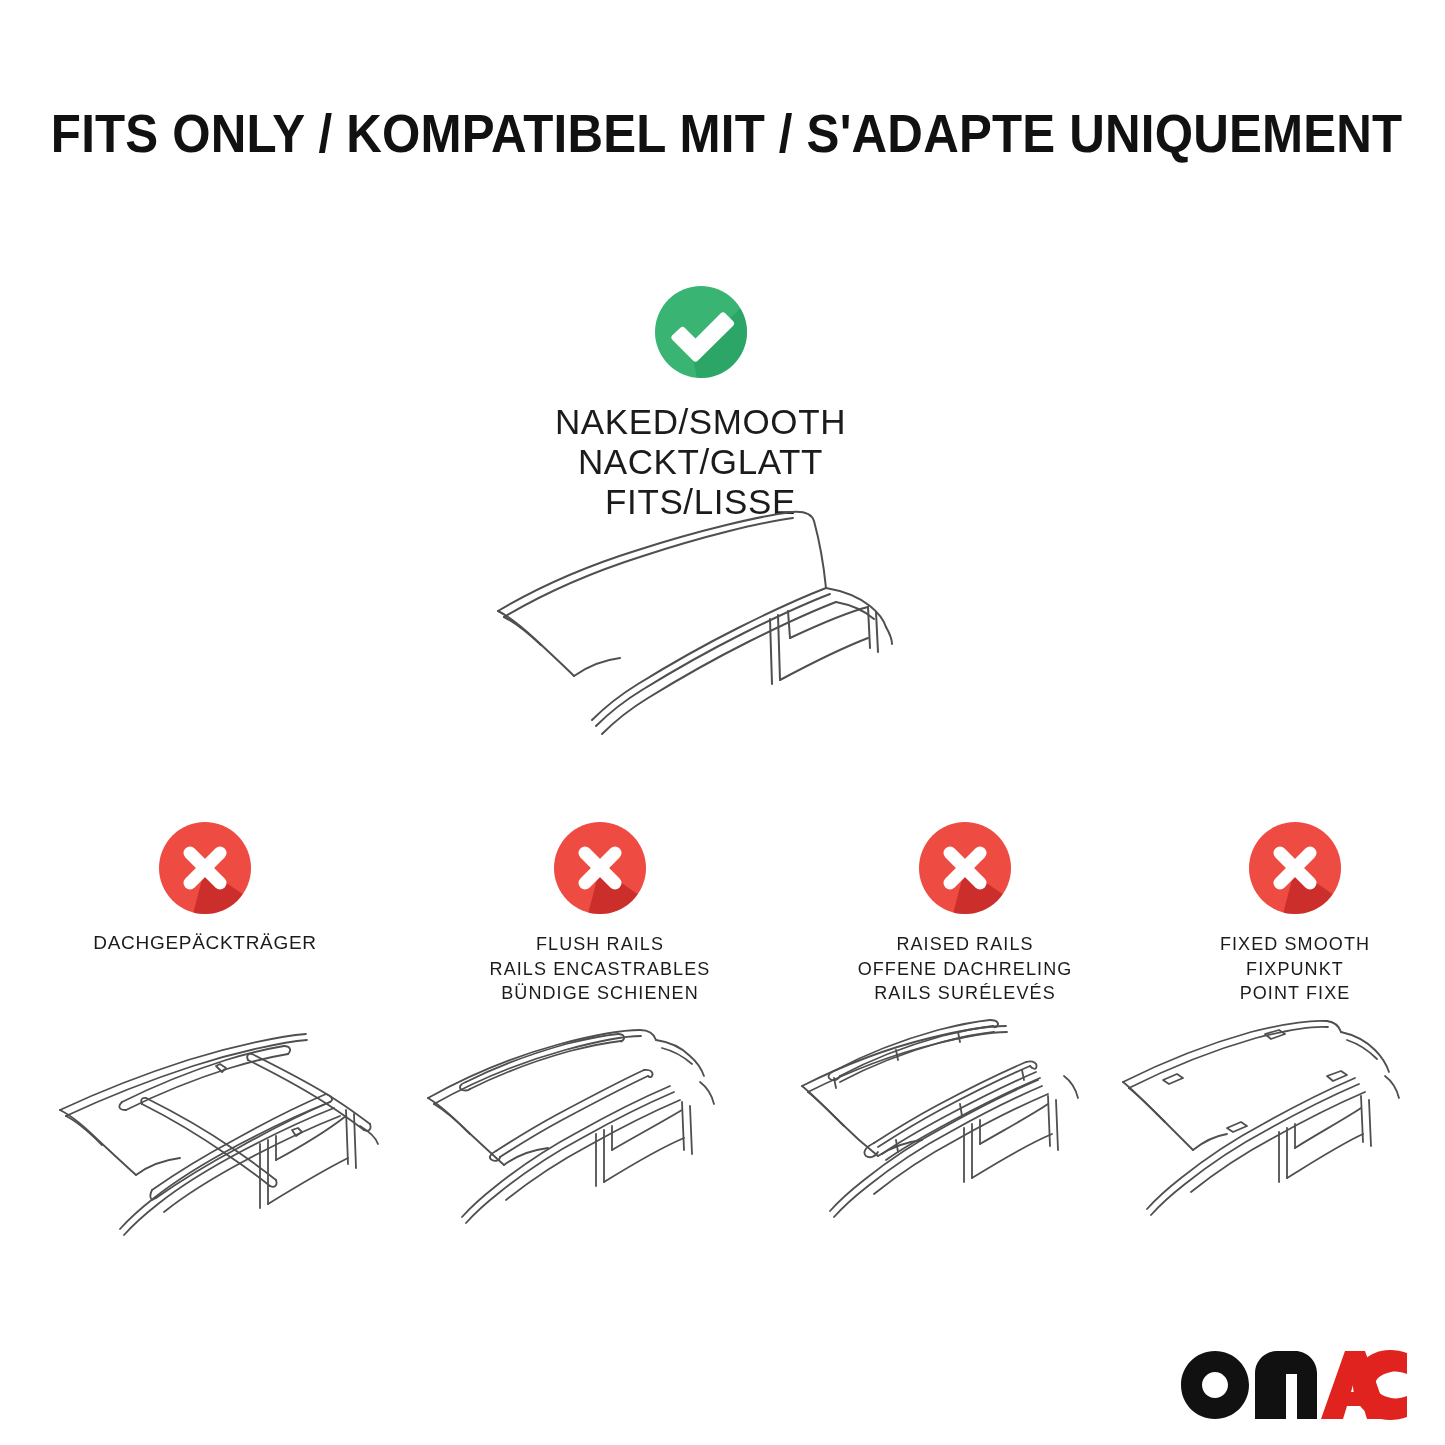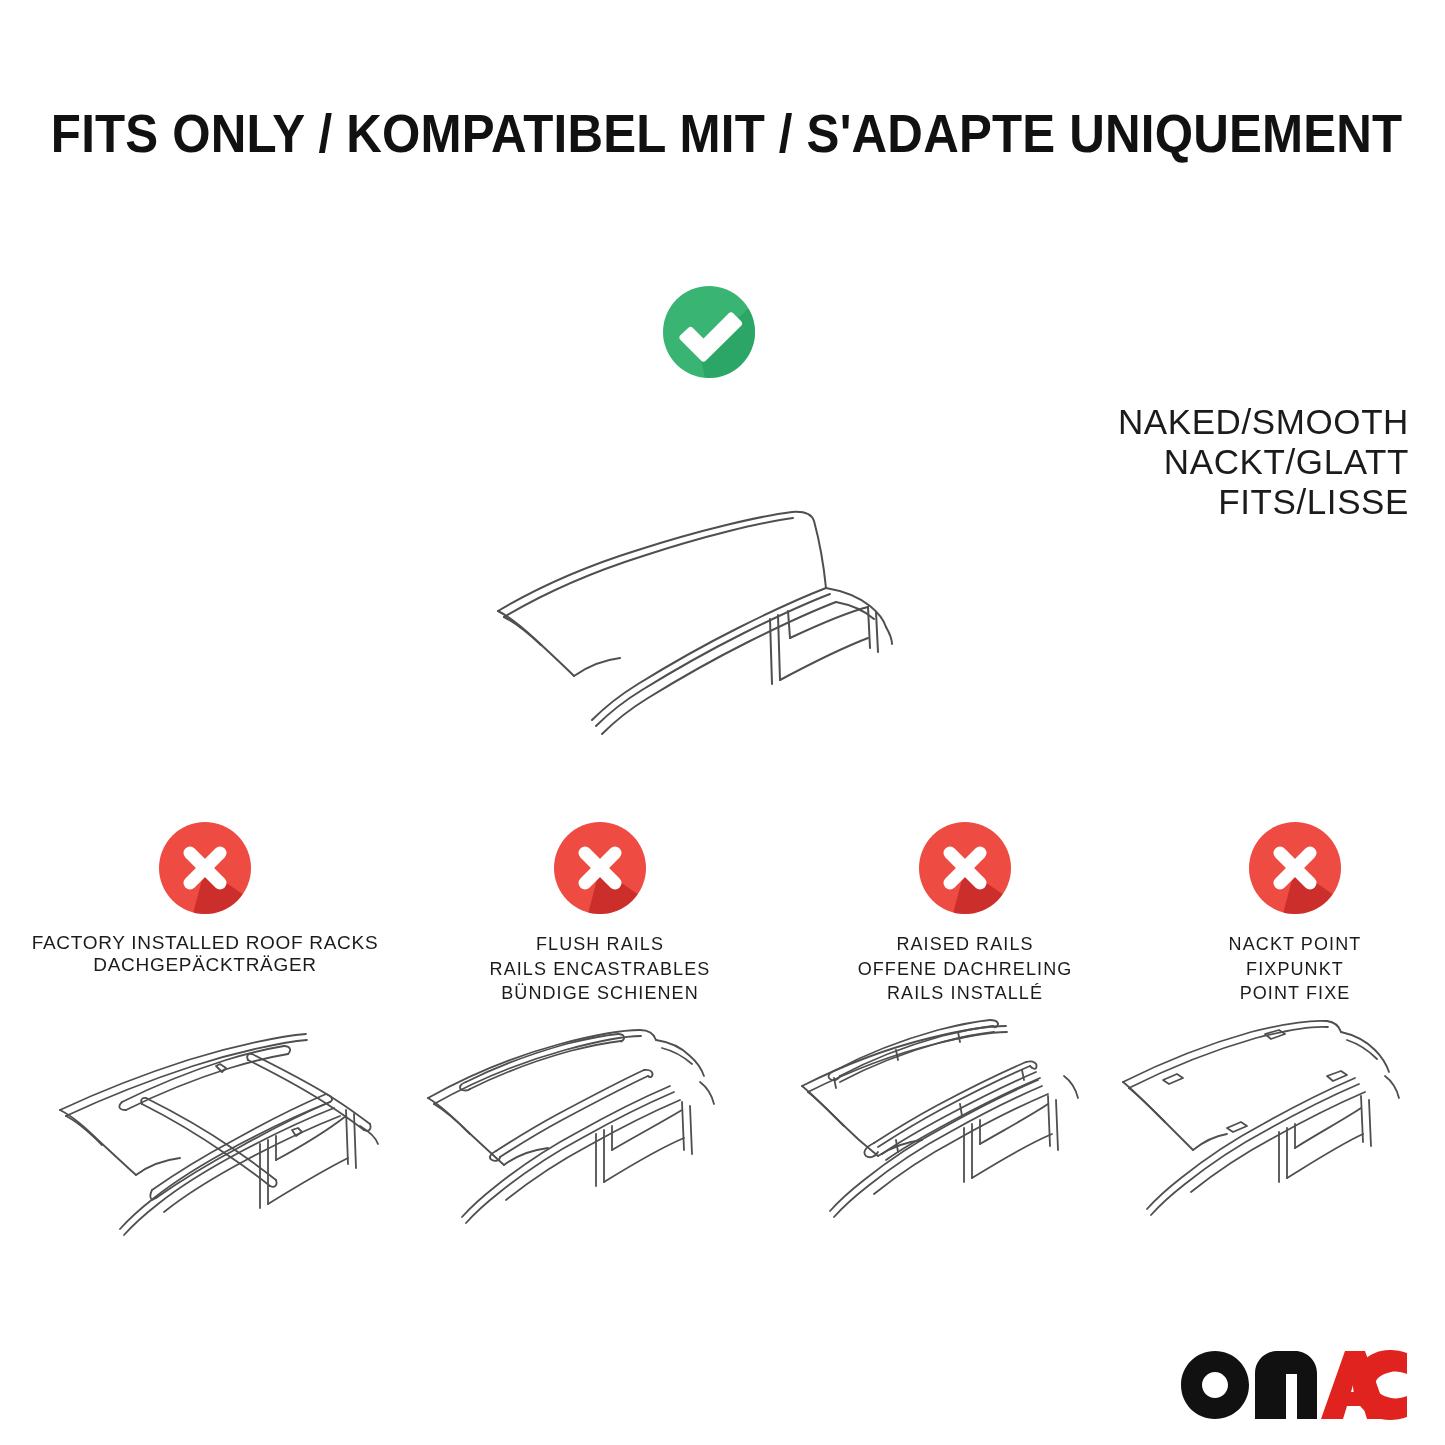--- a/index.html
+++ b/index.html
@@ -28,23 +28,23 @@
     letter-spacing:0.2px;
     color:#111111;
     transform:scaleX(0.93);
     transform-origin:center center;
     white-space:nowrap;
   }
 
   
   .good-block{
     position:absolute;
-    left:8px; top:286px;
+    left:0; top:286px;
     width:1401px;
-    text-align:right;
+    text-align:center;
   }
   .icon-circle{
     position:relative;
     width:92px;height:92px;
     border-radius:50%;
     margin:0 auto;
     overflow:hidden;
   }
   .icon-circle.green{ background:#3ab472; }
   .icon-circle.red{ background:#ee4b42; }
@@ -181,21 +181,20 @@
         <svg class="svgfill" width="92" height="92" viewBox="0 0 92 92">
           <path d="M46 46 L92 78 L92 92 L34 92 Z" fill="#b51d1d" opacity="0.62"></path>
           <g stroke="#ffffff" stroke-width="13" stroke-linecap="round">
             <line x1="31" y1="31" x2="61" y2="61"></line>
             <line x1="61" y1="31" x2="31" y2="61"></line>
           </g>
         </svg>
       </div>
     </div>
     <div class="bad-labels small">
-      <div>FACTORY INSTALLED ROOF RACKS</div>
       <div>DACHGEPÄCKTRÄGER</div>
     </div>
     <div class="bad-drawing" style="left:18px;">
       <svg class="svgfill" width="400" height="230" viewBox="0 0 400 230">
         <g fill="none" stroke="#4f4f4f" stroke-width="1.8" stroke-linecap="round" stroke-linejoin="round">
 
           <path d="M30 92 C 60 78 108 58 158 42 C 206 27 252 18 276 16"></path>
           <path d="M36 98 C 66 84 114 64 163 48 C 210 33 254 24 277 22"></path>
           <path d="M30 92 C 40 97 54 108 68 122 C 82 135 96 148 106 157"></path>
           <path d="M36 98 C 46 103 58 113 72 127"></path>
@@ -310,21 +309,21 @@
           <g stroke="#ffffff" stroke-width="13" stroke-linecap="round">
             <line x1="31" y1="31" x2="61" y2="61"></line>
             <line x1="61" y1="31" x2="31" y2="61"></line>
           </g>
         </svg>
       </div>
     </div>
     <div class="bad-labels">
       <div>RAISED RAILS</div>
       <div>OFFENE DACHRELING</div>
-      <div>RAILS INSTALLÉ</div>
+      <div>RAILS SURÉLEVÉS</div>
     </div>
     <div class="bad-drawing" style="left:10px;">
       <svg class="svgfill" width="380" height="230" viewBox="0 0 380 230">
         <g fill="none" stroke="#4f4f4f" stroke-width="1.8" stroke-linecap="round" stroke-linejoin="round">
 
           <path d="M12 68 C 44 52 90 32 140 20 C 176 11 202 8 216 8"></path>
           <path d="M18 74 C 50 58 96 38 145 26 C 180 17 204 14 217 14"></path>
           <path d="M12 68 C 22 76 36 90 50 104 C 64 118 78 130 88 138"></path>
           <path d="M18 74 C 28 82 40 94 54 108"></path>
           <path d="M88 138 C 100 130 116 124 132 122"></path>
@@ -375,21 +374,21 @@
         <svg class="svgfill" width="92" height="92" viewBox="0 0 92 92">
           <path d="M46 46 L92 78 L92 92 L34 92 Z" fill="#b51d1d" opacity="0.62"></path>
           <g stroke="#ffffff" stroke-width="13" stroke-linecap="round">
             <line x1="31" y1="31" x2="61" y2="61"></line>
             <line x1="61" y1="31" x2="31" y2="61"></line>
           </g>
         </svg>
       </div>
     </div>
     <div class="bad-labels">
-      <div>NACKT POINT</div>
+      <div>FIXED SMOOTH</div>
       <div>FIXPUNKT</div>
       <div>POINT FIXE</div>
     </div>
     <div class="bad-drawing" style="left:-30px;">
       <svg class="svgfill" width="330" height="230" viewBox="0 0 330 230">
         <g fill="none" stroke="#4f4f4f" stroke-width="1.8" stroke-linecap="round" stroke-linejoin="round">
 
           <path d="M8 64 C 40 48 86 28 136 14 C 172 5 198 2 212 3 C 220 4 224 8 226 14"></path>
           <path d="M14 70 C 46 54 92 34 141 20 C 176 11 200 8 213 9"></path>
           <path d="M8 64 C 18 72 32 86 46 100 C 58 112 70 124 78 132"></path>

